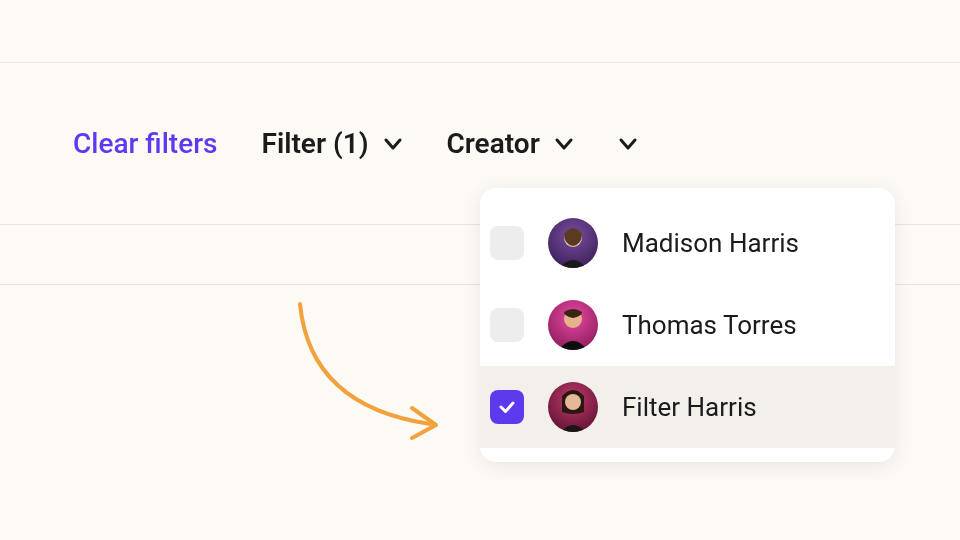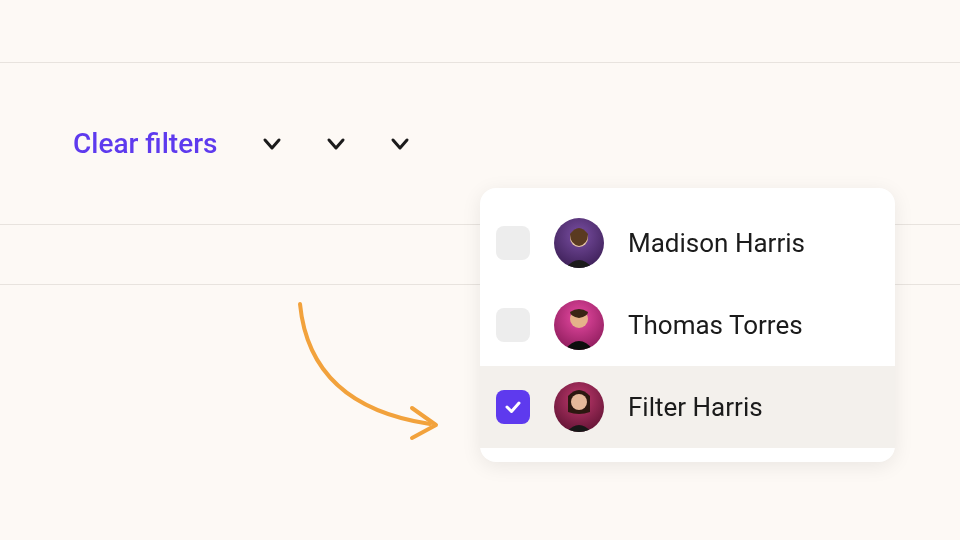--- a/index.html
+++ b/index.html
@@ -60,21 +60,21 @@
       width: 415px;
       background: #FFFFFF;
       border-radius: 16px;
       box-shadow: 0 4px 20px rgba(0,0,0,0.08);
       padding: 14px 0;
     }
     .option-row {
       display: flex;
       align-items: center;
       gap: 24px;
-      padding: 16px 16px;
+      padding: 16px 10px;
       cursor: pointer;
     }
     .option-row.selected {
       background: #F3F0EC;
     }
     .checkbox {
       width: 34px;
       height: 34px;
       border-radius: 8px;
       background: #EDEDED;
@@ -113,28 +113,30 @@
 <body>
 
 <div class="divider divider-1"></div>
 <div class="divider divider-2"></div>
 <div class="divider divider-3"></div>
 
 <div class="filter-bar">
   <span class="clear-link">Clear filters</span>
 
   <span class="filter-btn">
+    <span>Filter (1)</span>
     <span class="chevron">
       <svg viewBox="0 0 20 20" width="20" height="20">
           <path d="M3 6 L10 14 L17 6" fill="none" stroke="#1B1B1B" stroke-width="3" stroke-linecap="round" stroke-linejoin="round"></path>
         </svg>
     </span>
   </span>
 
   <span class="filter-btn">
+    <span>Creator</span>
     <span class="chevron">
       <svg viewBox="0 0 20 20" width="20" height="20">
           <path d="M3 6 L10 14 L17 6" fill="none" stroke="#1B1B1B" stroke-width="3" stroke-linecap="round" stroke-linejoin="round"></path>
         </svg>
     </span>
   </span>
 
   <span class="filter-btn">
     <span class="chevron">
       <svg viewBox="0 0 20 20" width="20" height="20">

